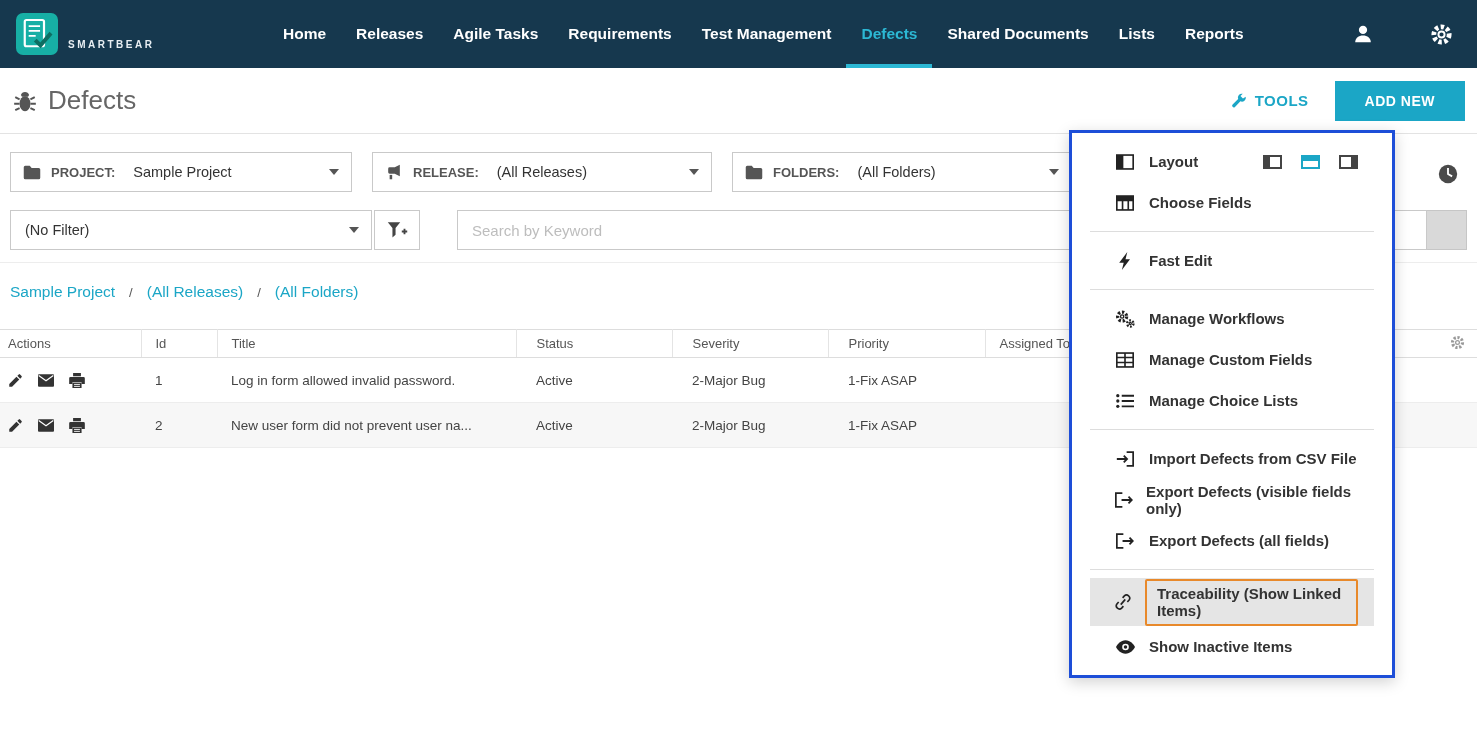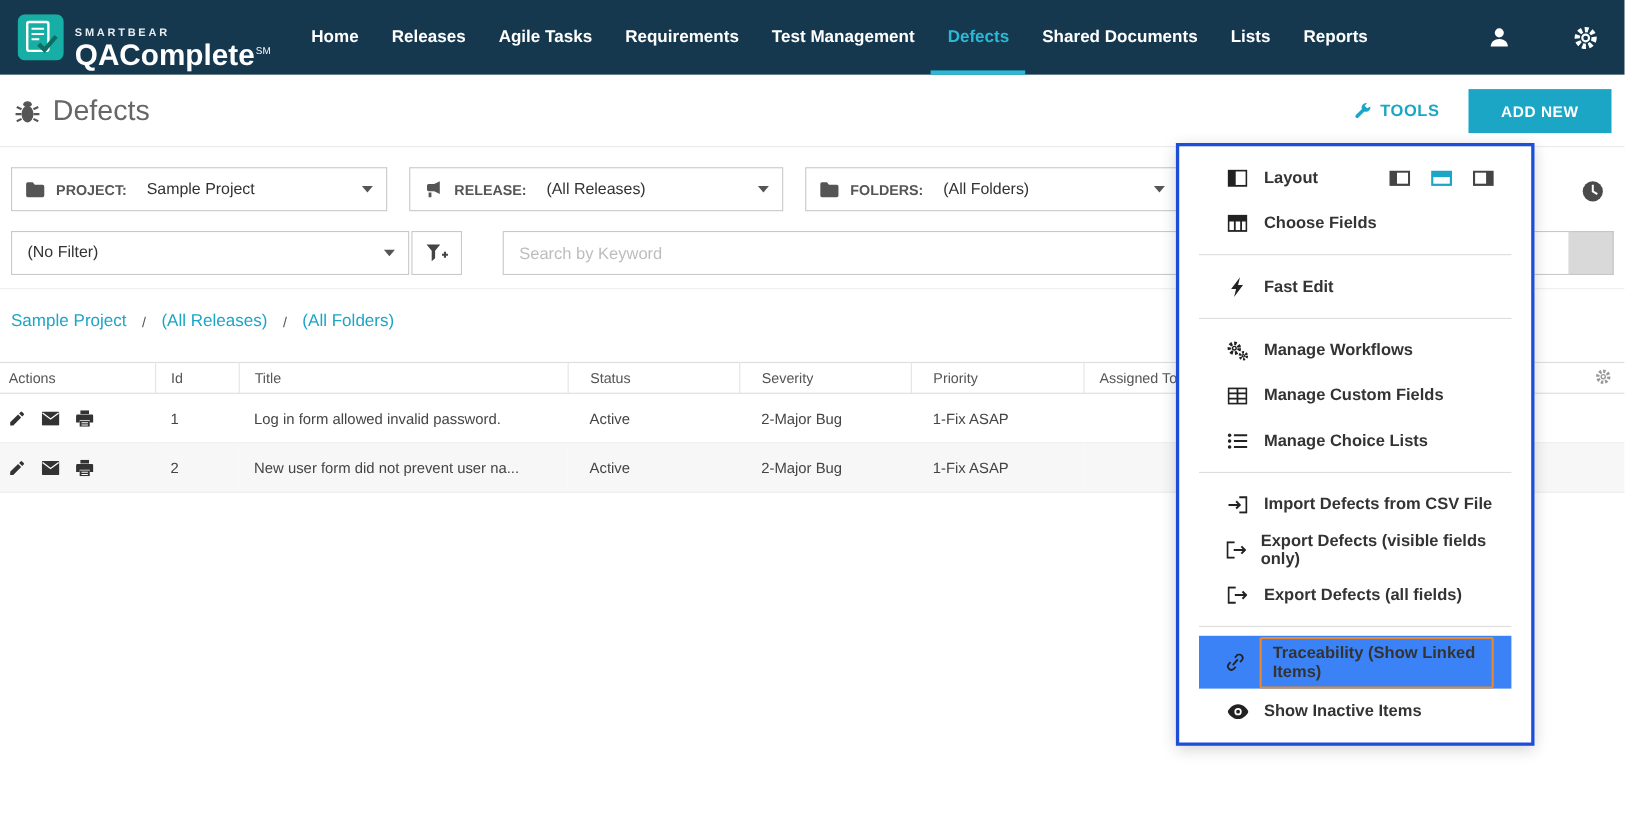--- a/index.html
+++ b/index.html
@@ -76,39 +76,38 @@
   
   .tools-menu { position:absolute; top:130px; left:1069px; width:326px; background:#fff;
                 border:3px solid #1d4ed8; box-shadow:0 4px 14px rgba(0,0,0,.18); z-index:20; padding:8px 18px; }
   .menu-item { height:41px; display:flex; align-items:center; padding:0 16px 0 24px; font-size:15px;
                font-weight:600; color:#333; cursor:pointer; }
   .mi-icon { width:22px; margin-right:13px; display:flex; justify-content:center; color:#222; }
   .menu-divider { border-top:1px solid #ddd; margin:8px 0; }
   .layout-toggles { margin-left:auto; display:flex; align-items:center; gap:19px; }
   .layout-toggles span { display:flex; cursor:pointer; color:#444; }
   .layout-toggles .lt-active { color:#1BA6C6; }
-  .menu-item.highlighted { background:#3b82f6; height:48px; }
+  .menu-item.highlighted { background:#e5e5e5; height:48px; }
   .trace-box { border:2px solid #E8892B; border-radius:2px; padding:4px 10px 5px; }
 </style>
 </head>
 <body>
 
 <div class="topnav">
   <div class="brand">
     <span>
       <svg width="42" height="42" viewBox="0 0 48 48">
           <rect width="48" height="48" rx="8" fill="#17AFA5"></rect>
           <rect x="10" y="8" width="22" height="30" rx="2" fill="none" stroke="#fff" stroke-width="2.5"></rect>
           <path d="M14.5 15h13M14.5 20.5h13M14.5 26h8" stroke="#fff" stroke-width="2"></path>
           <path d="M22 31l6 6 12-14" stroke="#0E6E62" stroke-width="4.5" fill="none"></path>
         </svg>
     </span>
     <div class="brand-text">
       <span class="brand-small">SMARTBEAR</span>
-      <span class="brand-large"><span>QAComplete</span><span class="brand-sub">SM</span></span>
     </div>
   </div>
   <nav class="nav-items">
     <a class="nav-item">Home</a>
     <a class="nav-item">Releases</a>
     <a class="nav-item">Agile Tasks</a>
     <a class="nav-item">Requirements</a>
     <a class="nav-item">Test Management</a>
     <a class="nav-item active">Defects</a>
     <a class="nav-item">Shared Documents</a>

